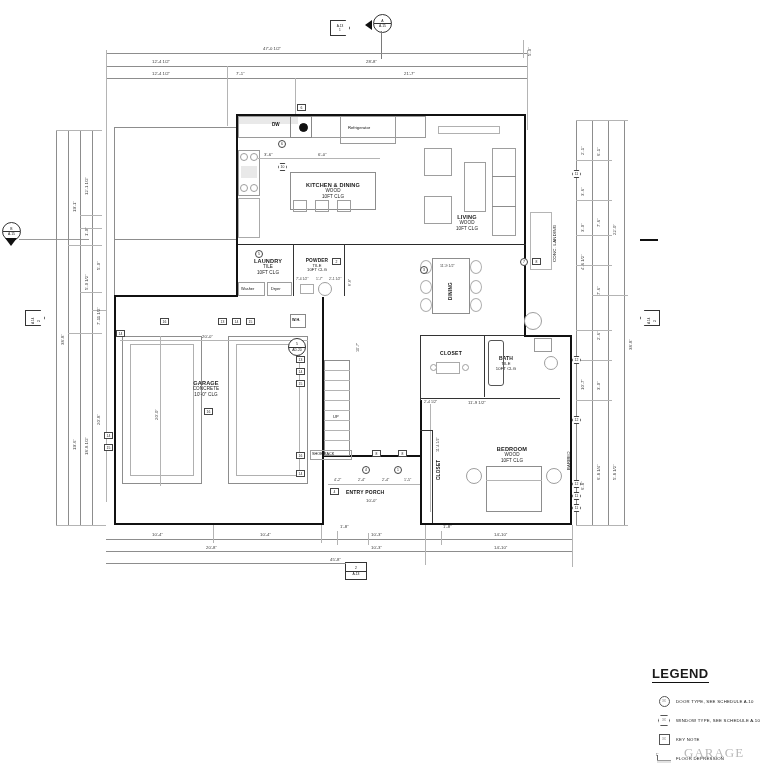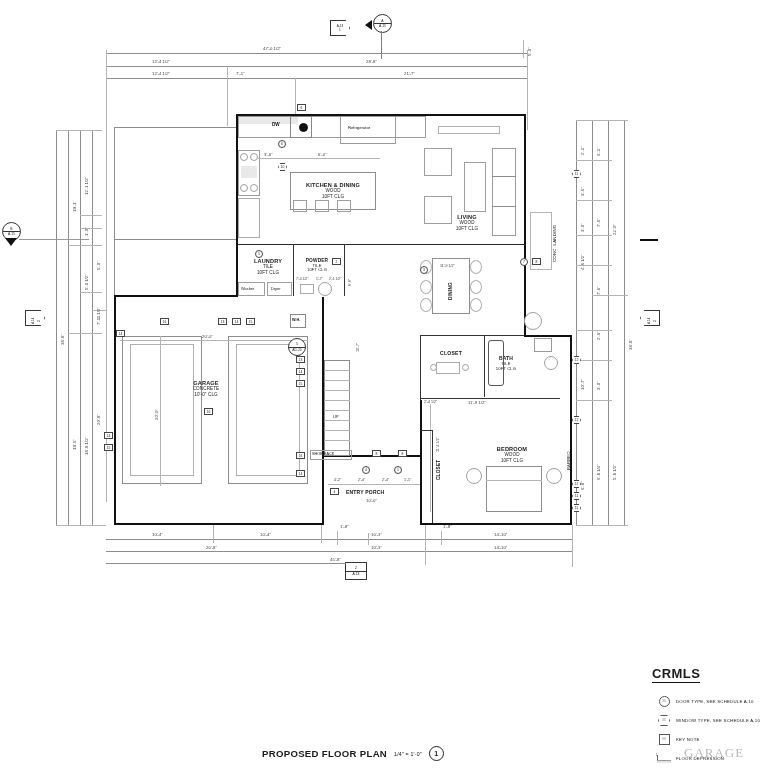--- a/index.html
+++ b/index.html
@@ -459,21 +459,21 @@
   <div class="tagcirc" style="left:394px;top:466px;width:8px;height:8px;">1</div>
   <div class="tagsq" style="left:330px;top:488px;width:9px;height:7px;">4</div>
   <div class="taghex" style="left:572px;top:356px;width:9px;height:8px;">12</div>
   <div class="taghex" style="left:572px;top:416px;width:9px;height:8px;">12</div>
   <div class="taghex" style="left:572px;top:480px;width:9px;height:8px;">12</div>
   <div class="taghex" style="left:572px;top:492px;width:9px;height:8px;">11</div>
   <div class="taghex" style="left:572px;top:504px;width:9px;height:8px;">11</div>
   <div class="tagcirc" style="left:420px;top:266px;width:8px;height:8px;">3</div>
 
   <div class="legend">
-    <h1>CRMLS</h1>
+    <h1>LEGEND</h1>
     <div class="legrow">
       <div class="sym">
         <div class="c">XX</div>
       </div>
       <div class="cap">DOOR TYPE, SEE SCHEDULE A.10</div>
     </div>
     <div class="legrow">
       <div class="sym">
         <div class="hx">XX</div>
       </div>
@@ -489,19 +489,14 @@
       <div class="sym">
         <div class="dep"></div>
         <div style="position:absolute;font-size:3px;color:#555;margin-left:-14px;margin-top:-8px;">1"</div>
       </div>
       <div class="cap">FLOOR DEPRESSION</div>
     </div>
   </div>
 
   <div class="wm">GARAGE</div>
 
-  <div class="titleblock">
-    <div class="t">PROPOSED FLOOR PLAN</div>
-    <div class="sc">1/4" = 1'-0"</div>
-    <div class="num">1</div>
-  </div>
 
 </div>
 
 </body></html>

